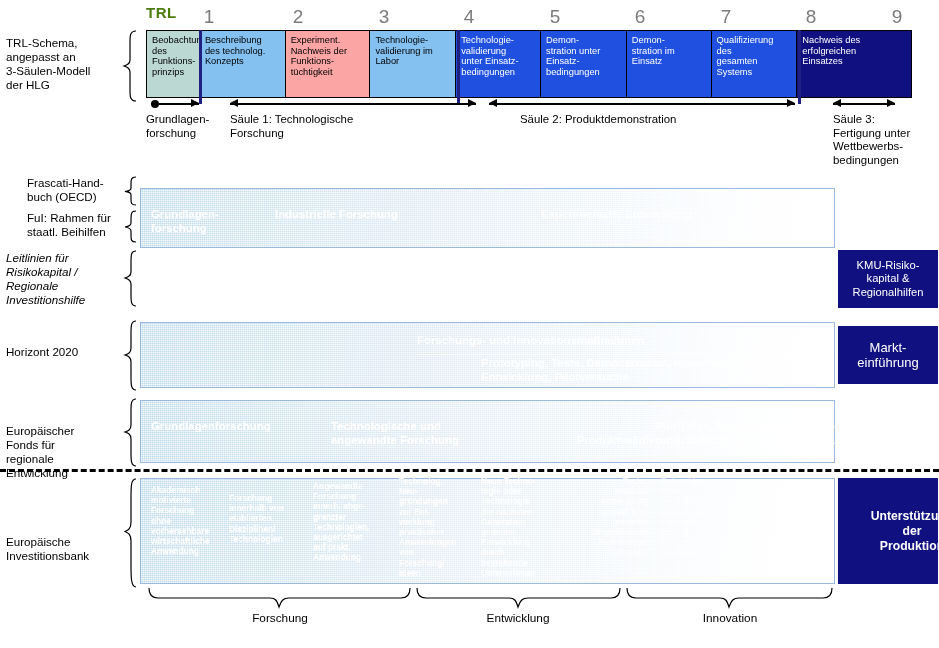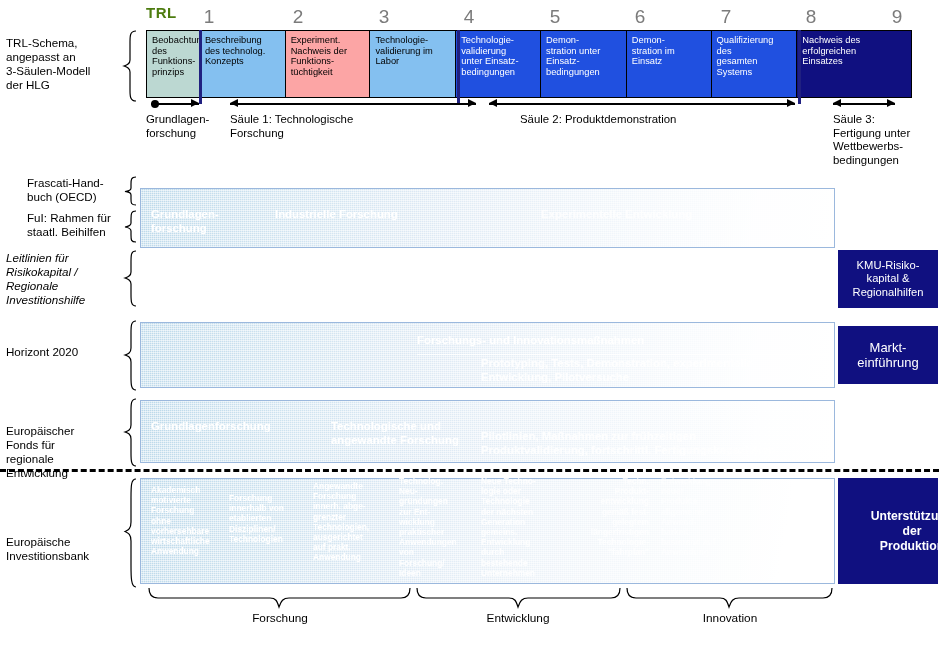--- a/index.html
+++ b/index.html
@@ -248,21 +248,21 @@
   </svg>
 
   <div class="band" style="left:140px;top:400px;width:695px;height:63px;">
     <div class="btxt" style="left:10px;top:19px;width:180px;">
       <div>Grundlagenforschung</div>
     </div>
     <div class="btxt" style="left:178px;top:19px;width:200px;margin-left:12px;">
       <div>Technologische und</div>
       <div>angewandte Forschung</div>
     </div>
-    <div class="btxt" style="left:340px;top:29px;width:390px;opacity:.9;">
+    <div class="btxt" style="left:340px;top:19px;width:390px;opacity:.9;text-align:right;">
       <div>Pilotlinien, Maßnahmen zur frühzeitigen</div>
       <div>Produktvalidierung, fortschrittl. Fertigungskapazitäten</div>
     </div>
   </div>
 
   <div class="dashed" style="left:0px;top:469px;width:939px;"></div>
 
   <div class="rowlbl" style="left:6px;top:535px;width:130px;">
     <div>Europäische</div>
     <div>Investitionsbank</div>

